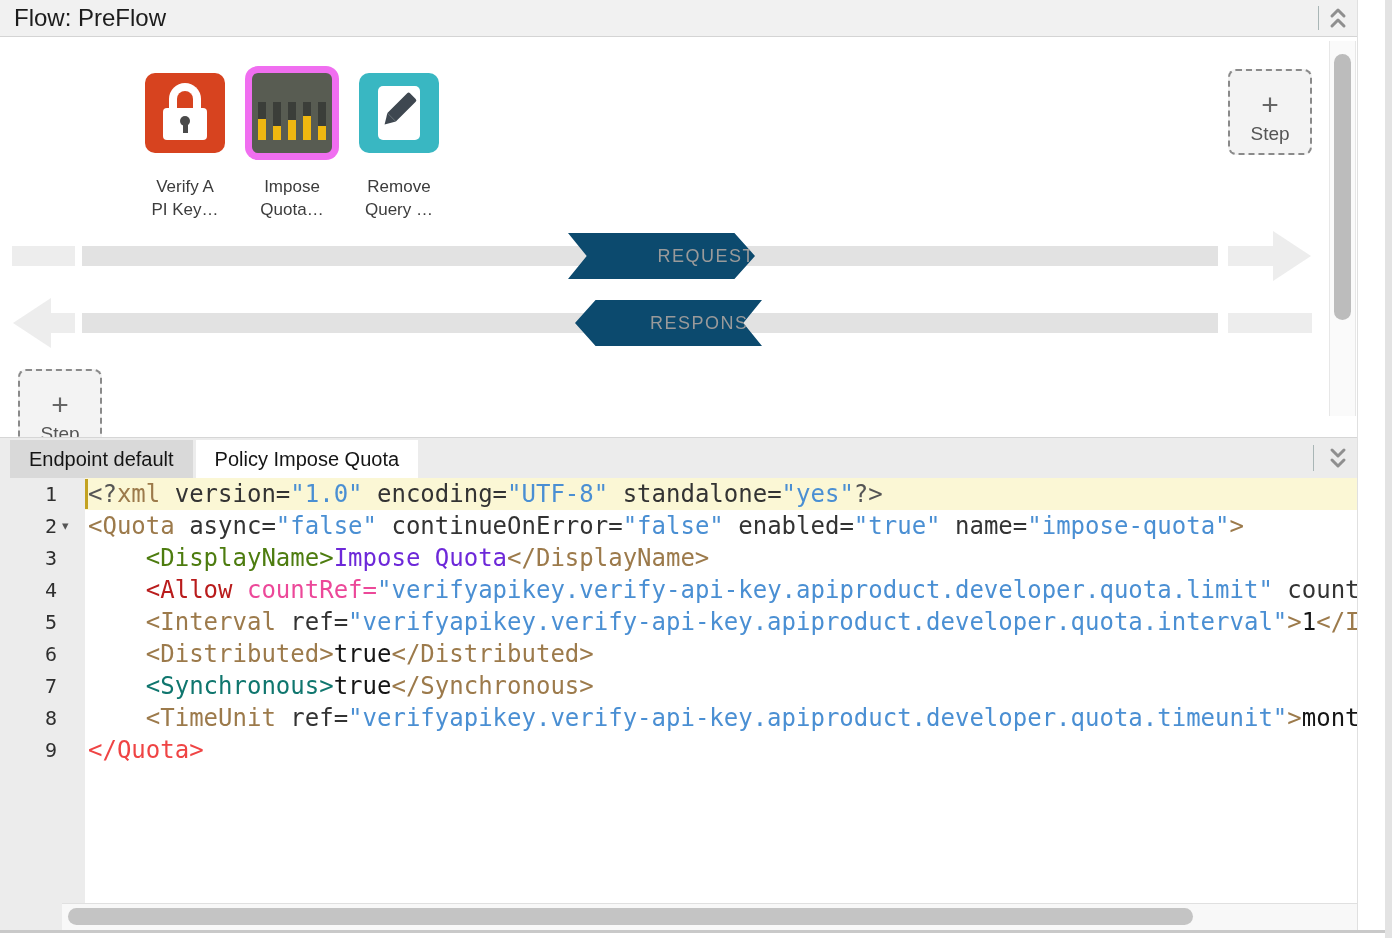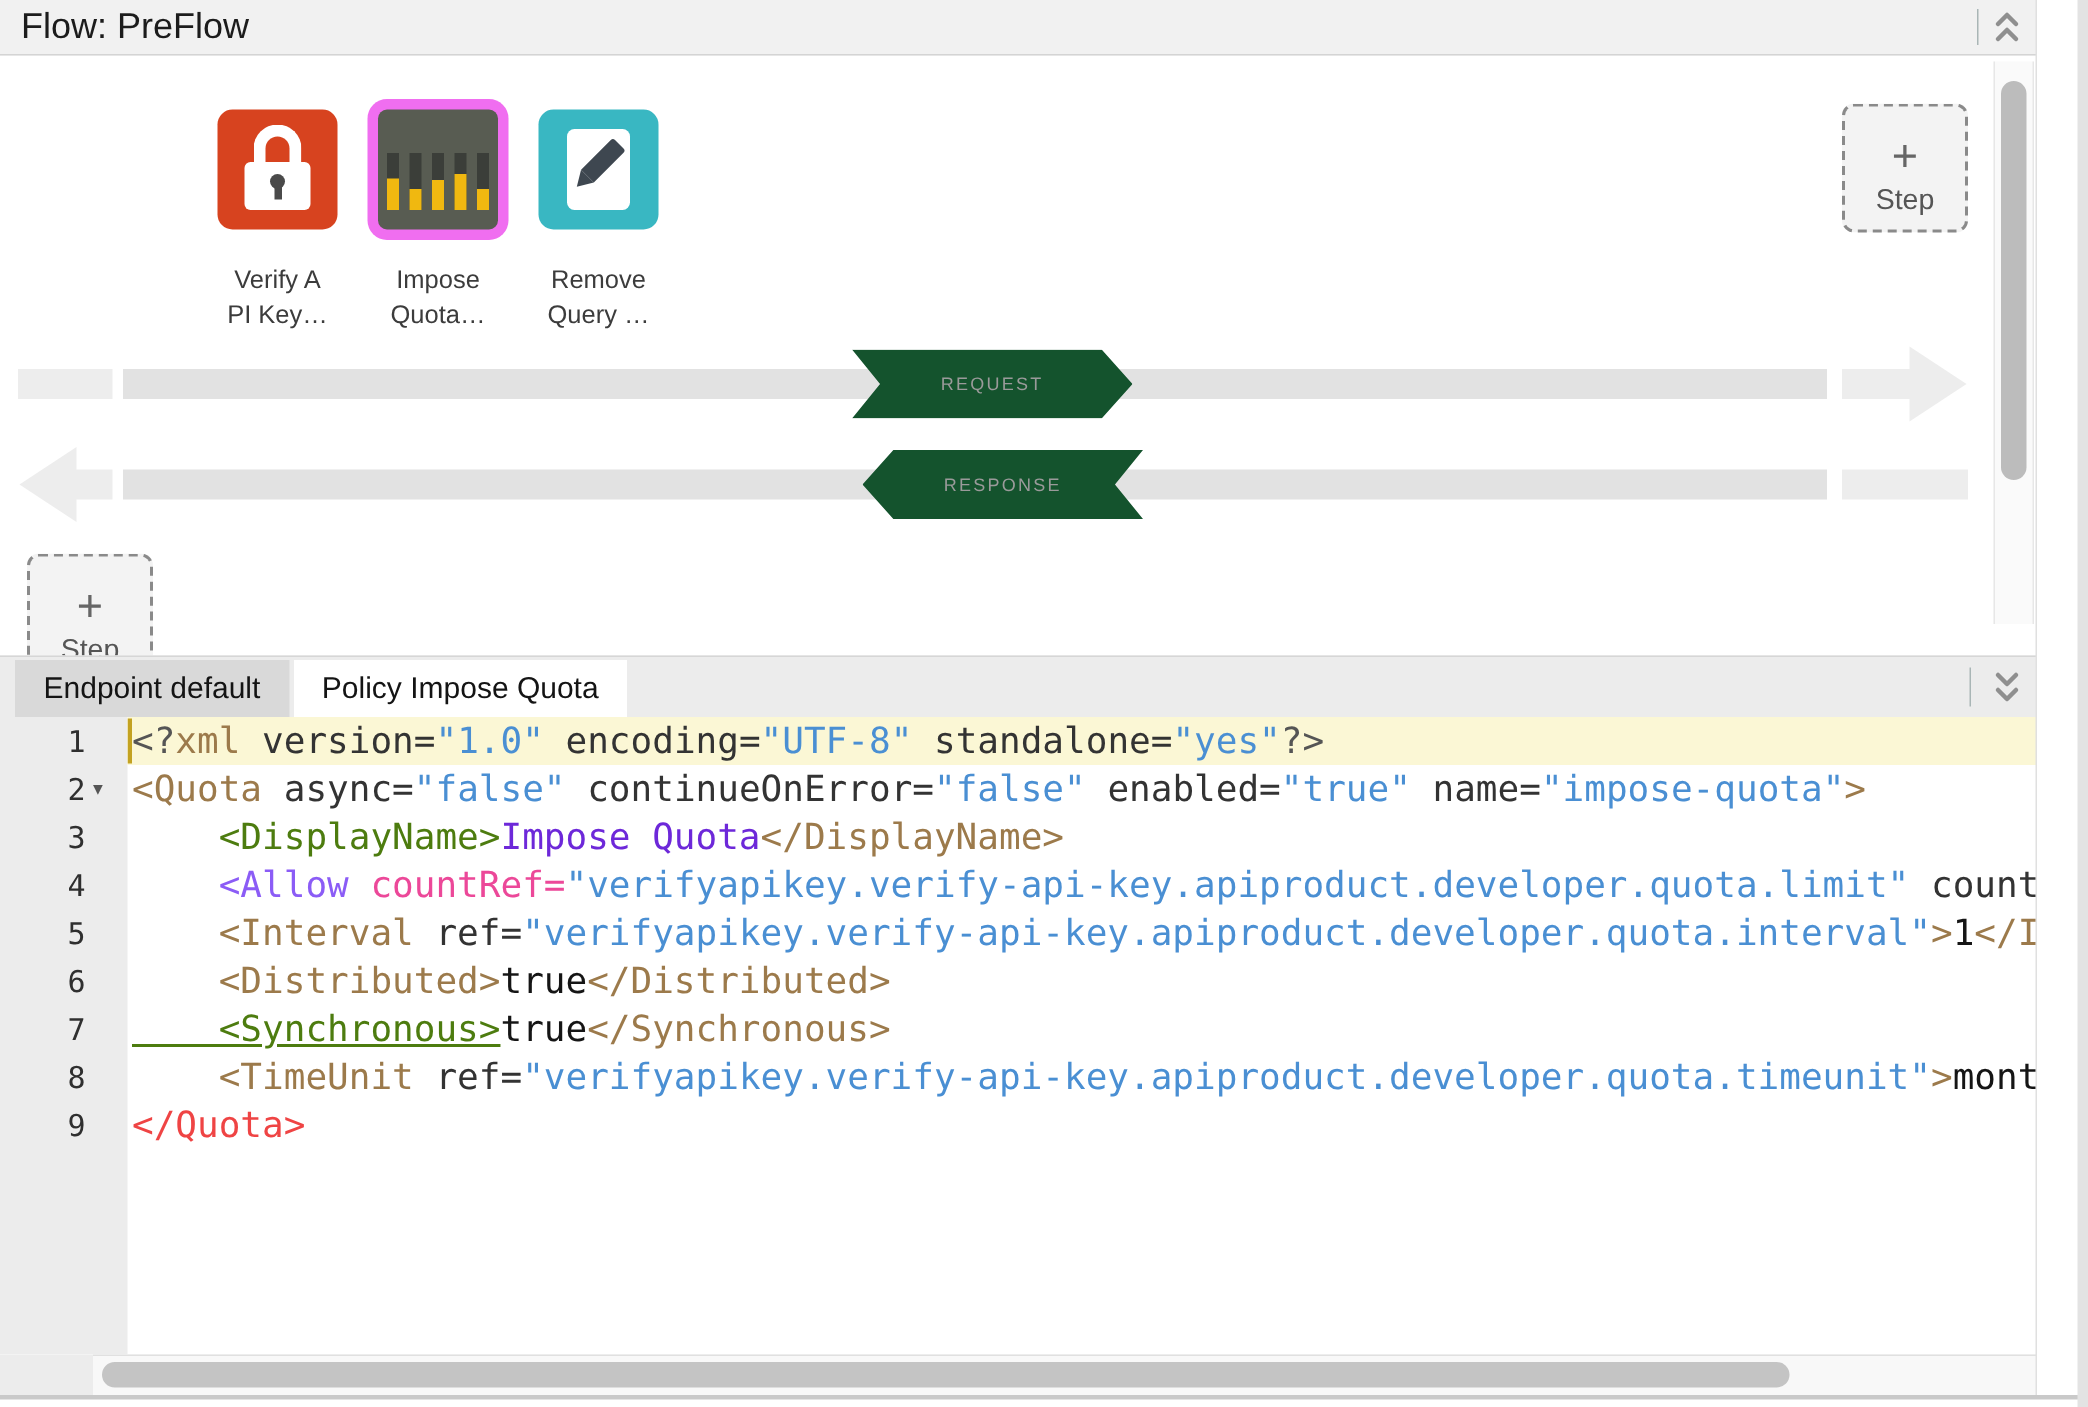--- a/index.html
+++ b/index.html
@@ -48,21 +48,21 @@
   .fbar{position:absolute;height:20px;background:#e2e2e2}
   .seg-req-left{left:12px;top:208px;width:63px}
   .bar-req{left:82px;top:208px;width:1136px}
   .seg-req-rshaft{left:1228px;top:208px;width:46px}
   .tri{position:absolute;width:0;height:0}
   .tri-right{left:1273px;top:193px;border-top:25px solid transparent;border-bottom:25px solid transparent;border-left:38px solid #ededed}
   .tri-left{left:13px;top:260px;border-top:25px solid transparent;border-bottom:25px solid transparent;border-right:38px solid #ededed}
   .seg-resp-lshaft{left:50px;top:275px;width:25px}
   .bar-resp{left:82px;top:275px;width:1136px}
   .seg-resp-right{left:1228px;top:275px;width:84px}
-  .flow-label{position:absolute;width:187px;height:46px;background:#14532d;color:#9a9a9a;font-size:12px;letter-spacing:1.5px;text-align:center;line-height:46px}
+  .flow-label{position:absolute;width:187px;height:46px;background:#0c4a6e;color:#9a9a9a;font-size:18px;letter-spacing:1.5px;text-align:right;line-height:46px}
   .label-req{left:568px;top:195px;clip-path:polygon(0 0,89% 0,100% 50%,89% 100%,0 100%,10% 50%)}
   .label-resp{left:575px;top:262px;clip-path:polygon(11% 0,100% 0,90% 50%,100% 100%,11% 100%,0 50%)}
 
   
   .vscroll{position:absolute;left:1329px;top:3px;width:27px;height:375px;background:#fafafa;border-left:1px solid #e7e7e7;border-right:1px solid #e7e7e7}
   .vthumb{position:absolute;left:4px;top:13px;width:17px;height:266px;background:#bcbcbc;border-radius:9px;cursor:pointer}
 
   
   .tab-bar{position:absolute;left:0;top:437px;width:1358px;height:41px;background:#ececec;border-top:1px solid #d6d6d6}
   .tabs{position:absolute;left:10px;bottom:0;display:flex;gap:3px}
@@ -216,33 +216,33 @@
           <div class="gut">2</div>
           <span class="fold">▾</span>
           <pre class="code"><span style="color: rgb(156, 122, 75);">&lt;Quota</span><span style="color: rgb(51, 51, 51);"> async=</span><span style="color: rgb(74, 143, 211);">"false"</span><span style="color: rgb(51, 51, 51);"> continueOnError=</span><span style="color: rgb(74, 143, 211);">"false"</span><span style="color: rgb(51, 51, 51);"> enabled=</span><span style="color: rgb(74, 143, 211);">"true"</span><span style="color: rgb(51, 51, 51);"> name=</span><span style="color: rgb(74, 143, 211);">"impose-quota"</span><span style="color: rgb(156, 122, 75);">&gt;</span></pre>
         </div>
         <div class="code-row">
           <div class="gut">3</div>
           <pre class="code"><span style="color: #4d7c0f;">    &lt;DisplayName&gt;</span><span style="color: #6d28d9;">Impose Quota</span><span style="color: rgb(156, 122, 75);">&lt;/DisplayName&gt;</span></pre>
         </div>
         <div class="code-row">
           <div class="gut">4</div>
-          <pre class="code"><span style="color: #8b5cf6; margin-top: 11px;">    &lt;Allow</span><span style="color: #ec4899;"> countRef=</span><span style="color: rgb(74, 143, 211);">"verifyapikey.verify-api-key.apiproduct.developer.quota.limit"</span><span style="color: rgb(51, 51, 51);"> count</span></pre>
+          <pre class="code"><span style="color: #b91c1c; margin-top: 11px;">    &lt;Allow</span><span style="color: #ec4899;"> countRef=</span><span style="color: rgb(74, 143, 211);">"verifyapikey.verify-api-key.apiproduct.developer.quota.limit"</span><span style="color: rgb(51, 51, 51);"> count</span></pre>
         </div>
         <div class="code-row">
           <div class="gut">5</div>
           <pre class="code"><span style="color: rgb(156, 122, 75);">    &lt;Interval</span><span style="color: rgb(51, 51, 51);"> ref=</span><span style="color: rgb(74, 143, 211);">"verifyapikey.verify-api-key.apiproduct.developer.quota.interval"</span><span style="color: rgb(156, 122, 75);">&gt;</span><span style="color: rgb(21, 21, 21);">1</span><span style="color: rgb(156, 122, 75);">&lt;/I</span></pre>
         </div>
         <div class="code-row">
           <div class="gut">6</div>
           <pre class="code"><span style="color: rgb(156, 122, 75);">    &lt;Distributed&gt;</span><span style="color: rgb(21, 21, 21);">true</span><span style="color: rgb(156, 122, 75);">&lt;/Distributed&gt;</span></pre>
         </div>
         <div class="code-row">
           <div class="gut">7</div>
-          <pre class="code"><span style="color: #4d7c0f; text-decoration: underline;">    &lt;Synchronous&gt;</span><span style="color: rgb(21, 21, 21);">true</span><span style="color: rgb(156, 122, 75);">&lt;/Synchronous&gt;</span></pre>
+          <pre class="code"><span style="color: #0f766e;">    &lt;Synchronous&gt;</span><span style="color: rgb(21, 21, 21);">true</span><span style="color: rgb(156, 122, 75);">&lt;/Synchronous&gt;</span></pre>
         </div>
         <div class="code-row">
           <div class="gut">8</div>
           <pre class="code"><span style="color: rgb(156, 122, 75);">    &lt;TimeUnit</span><span style="color: rgb(51, 51, 51);"> ref=</span><span style="color: rgb(74, 143, 211);">"verifyapikey.verify-api-key.apiproduct.developer.quota.timeunit"</span><span style="color: rgb(156, 122, 75);">&gt;</span><span style="color: rgb(21, 21, 21);">mont</span></pre>
         </div>
         <div class="code-row">
           <div class="gut">9</div>
           <pre class="code"><span style="color: #ef4444;">&lt;/Quota&gt;</span></pre>
         </div>
       </div>

